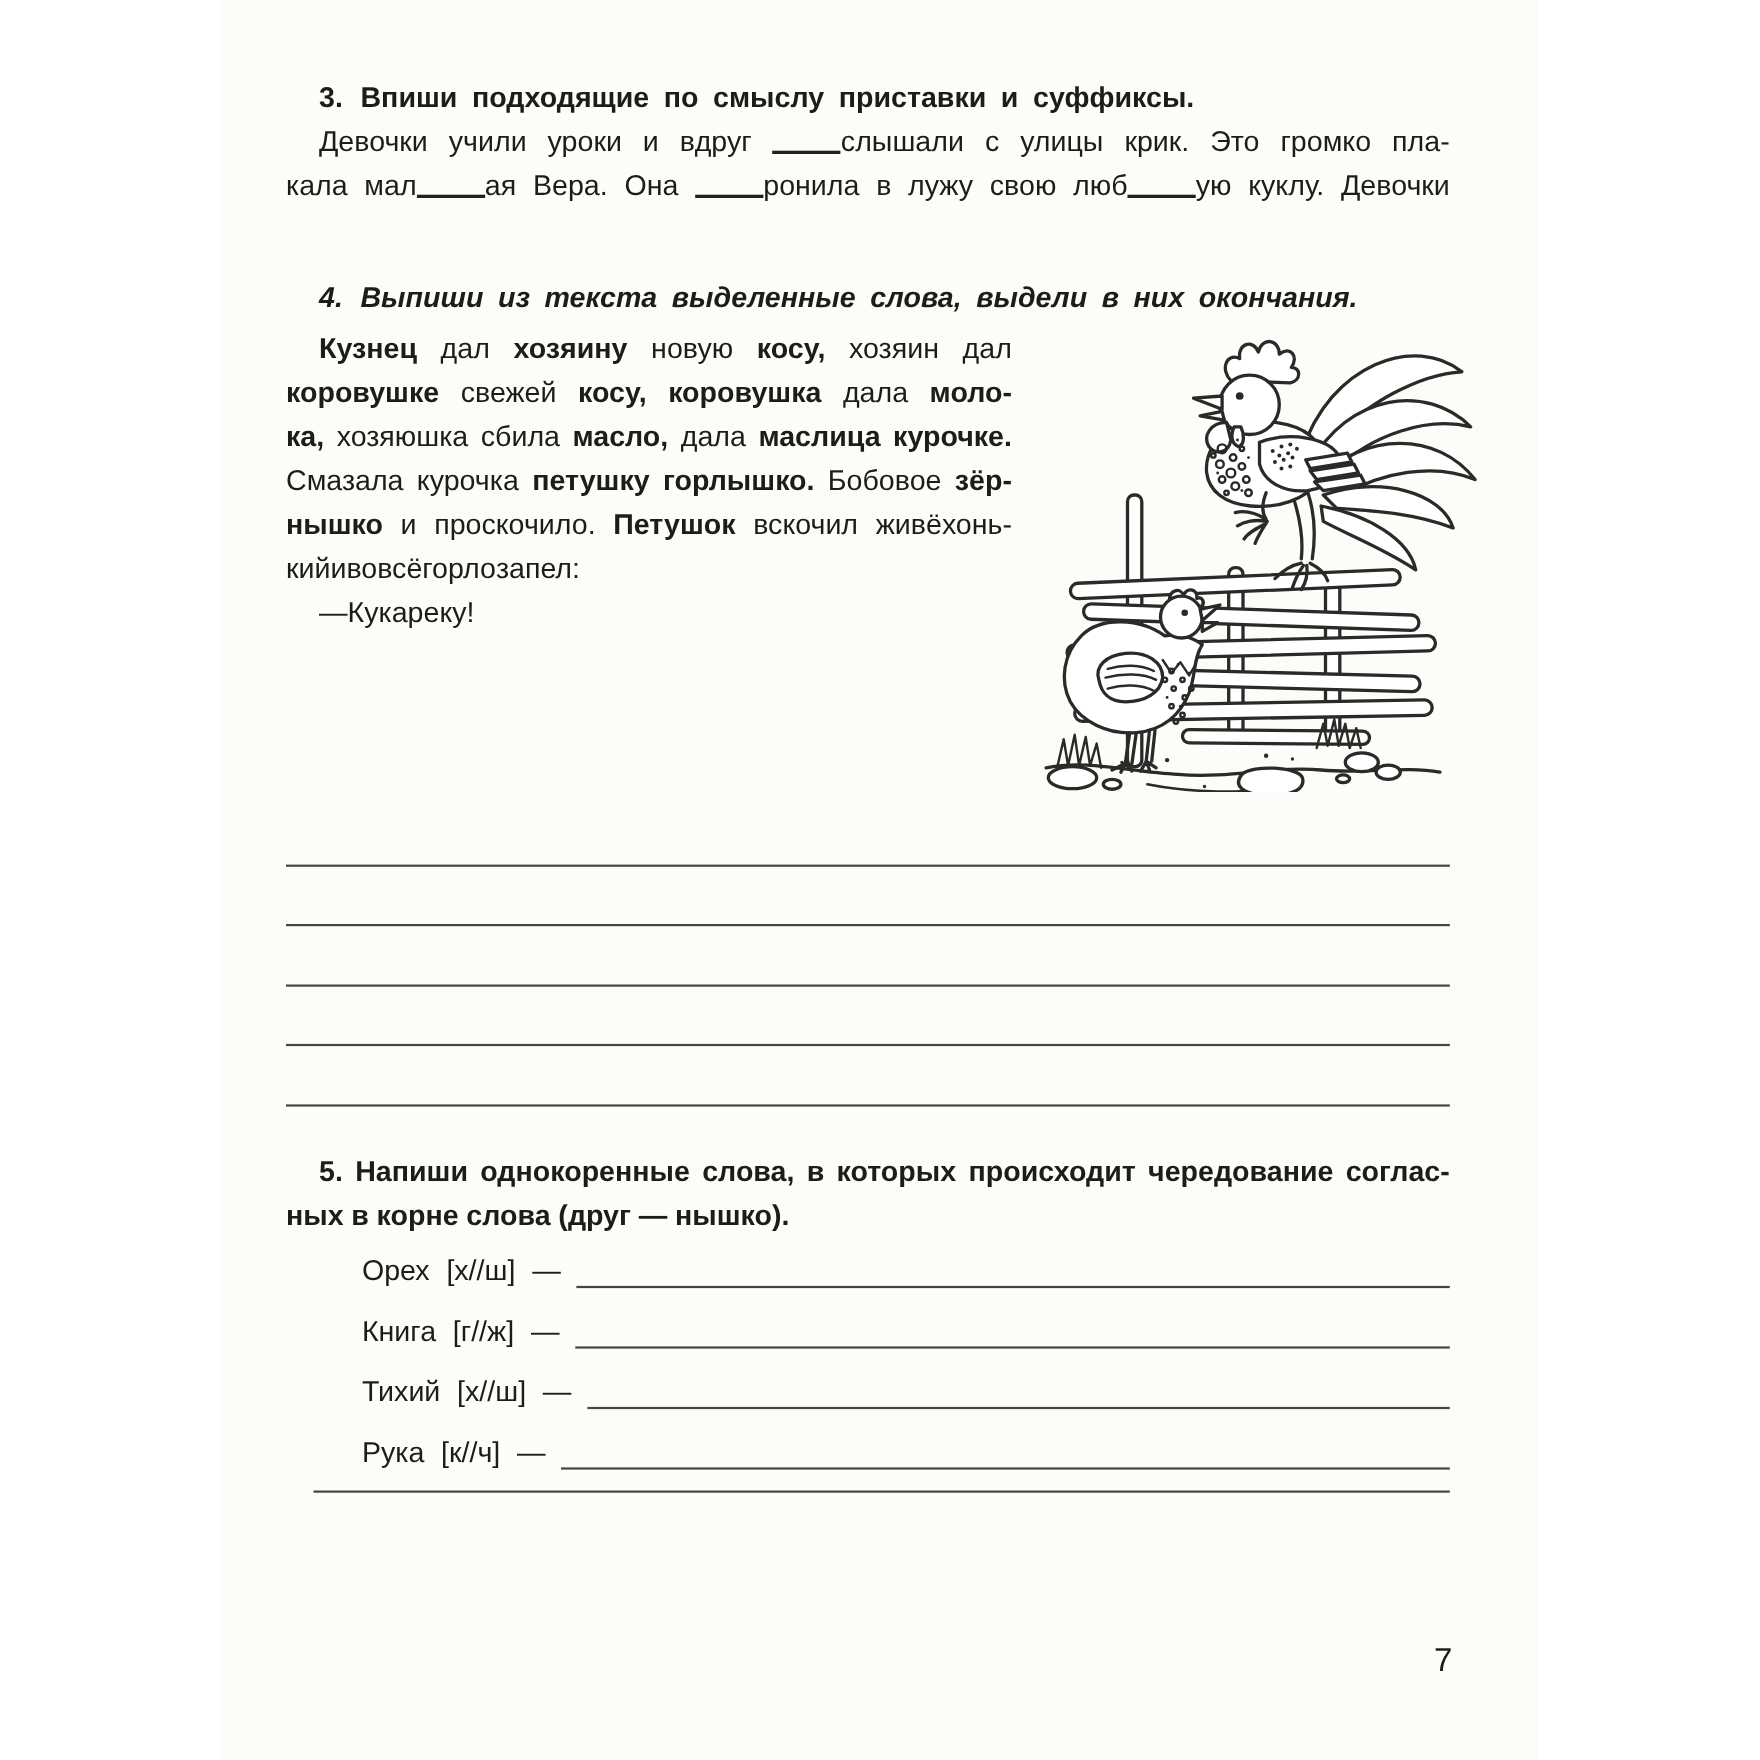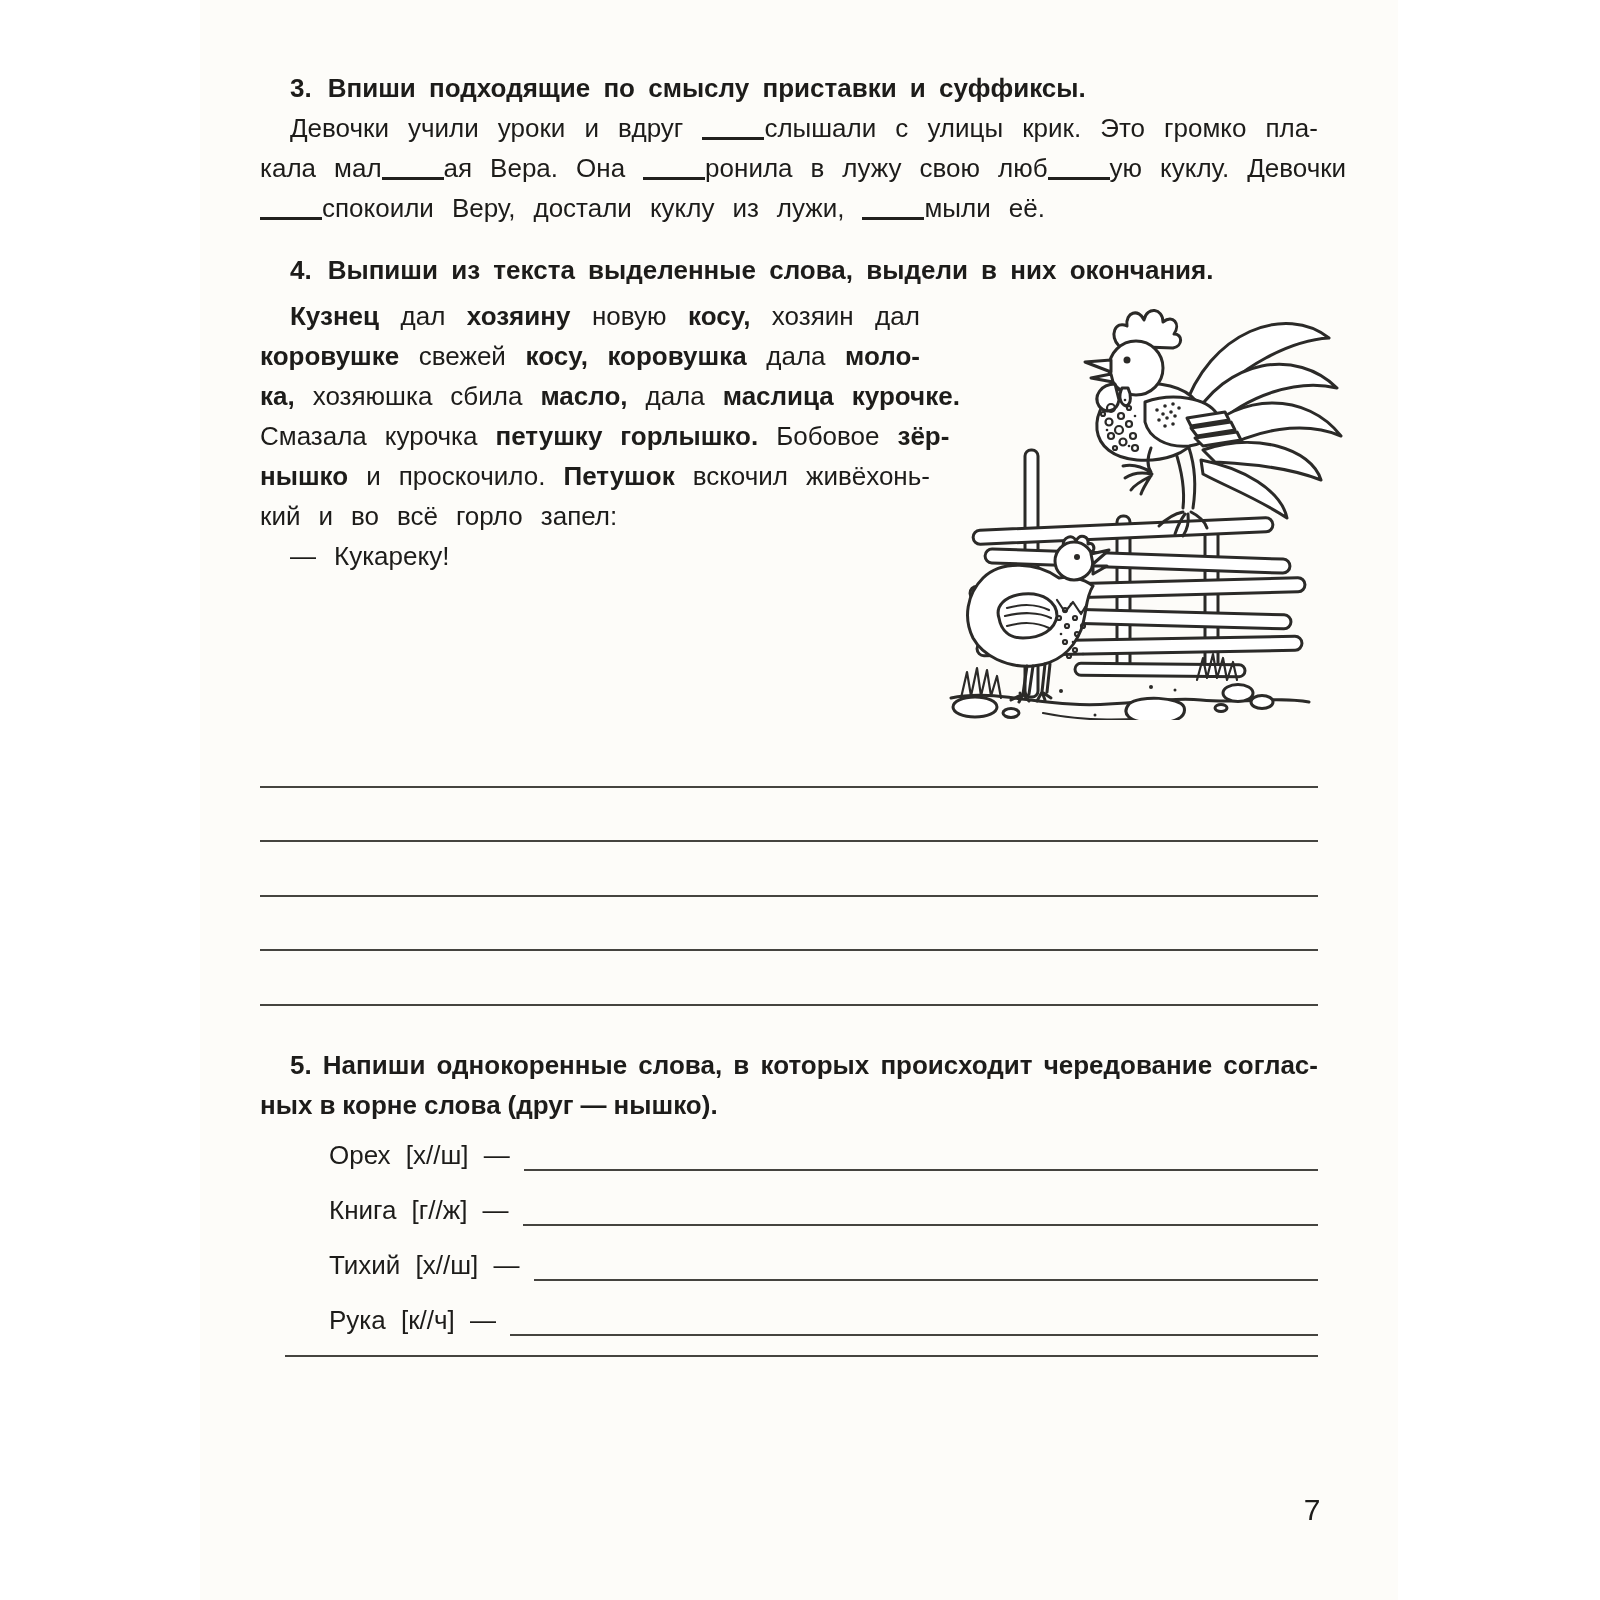--- a/index.html
+++ b/index.html
@@ -3,21 +3,21 @@
 <meta charset="utf-8">
 <style>
   html,body{margin:0;padding:0;background:#ffffff;}
   body{font-family:"Liberation Sans","DejaVu Sans",sans-serif;color:#1d1c1a;}
   .sheet{position:relative;width:1600px;height:1600px;background:#ffffff;overflow:hidden;padding-left:35px;}
   .scan{position:absolute;left:200px;top:0;width:1198px;height:1600px;background:#fdfcf9;}
   .abs{position:absolute;}
   .ex-title{font-weight:bold;font-size:26px;line-height:40px;white-space:nowrap;word-spacing:6px;}
   .ex-title .num{margin-right:16px;}
   .para{font-size:26px;}
-  .rline{display:flex;align-items:baseline;column-gap:18px;line-height:40px;height:40px;}
+  .rline{display:flex;align-items:baseline;column-gap:0;line-height:40px;height:40px;}
   .rline.just{justify-content:space-between;}
   .tok{white-space:pre;}
   .tok.b{font-weight:bold;}
   .blank{display:inline-block;width:62px;height:8px;border-bottom:3px solid #21201e;transform:translateY(3px);}
   .ruled .wline{height:52.5px;border-bottom:2.5px solid #454440;}
   .ex5-title{font-size:26px;}
   .ex5-title .rline{column-gap:7px;}
   .items{font-size:26px;}
   .item{display:flex;align-items:baseline;height:55px;column-gap:14px;}
   .item .lbl{line-height:55px;white-space:nowrap;word-spacing:8px;margin-left:44px;}
@@ -60,33 +60,23 @@
         <span class="tok">Вера.</span>
         <span class="tok">Она</span>
         <span class="tok"><span class="blank"></span>ронила</span>
         <span class="tok">в</span>
         <span class="tok">лужу</span>
         <span class="tok">свою</span>
         <span class="tok">люб<span class="blank"></span>ую</span>
         <span class="tok">куклу.</span>
         <span class="tok">Девочки</span>
       </div>
-      <div class="rline">
-        <span class="tok"><span class="blank"></span>спокоили</span>
-        <span class="tok">Веру,</span>
-        <span class="tok">достали</span>
-        <span class="tok">куклу</span>
-        <span class="tok">из</span>
-        <span class="tok">лужи,</span>
-        <span class="tok"><span class="blank"></span>мыли</span>
-        <span class="tok">её.</span>
-      </div>
-    </div>
-
-  <div class="abs" style="left:290px;top:250px;">
+    </div>
+
+  <div class="abs" style="left:290px;top:250px;font-style:italic;">
     <div class="ex-title">
       <span class="num">4.</span><span>Выпиши из текста выделенные слова, выдели в них окончания.</span>
     </div>
   </div>
   <div class="abs para" style="left:260px;top:296px;width:660px;">
       <div class="rline just" style="padding-left: 30px;">
         <span class="tok b">Кузнец</span>
         <span class="tok">дал</span>
         <span class="tok b">хозяину</span>
         <span class="tok">новую</span>

